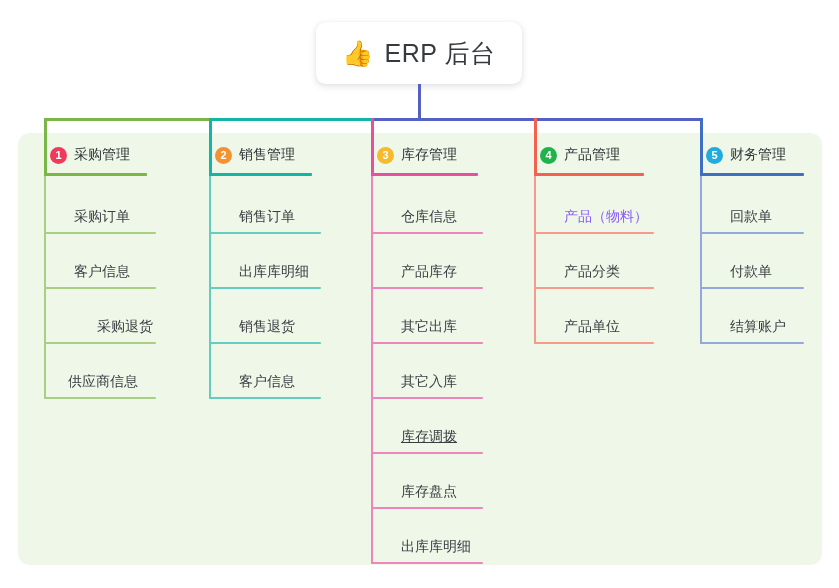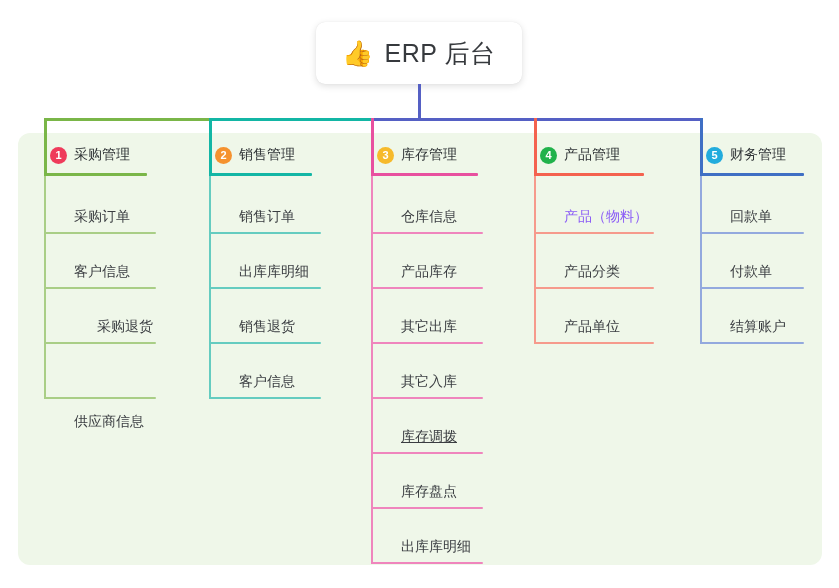--- a/index.html
+++ b/index.html
@@ -164,21 +164,21 @@
       </div>
     </div>
 
 <div class="conn" style="left: 44px; top: 232px; width: 112px; height: 2px; background: rgb(169, 206, 134); border-radius: 1px;"></div>
     <div class="conn" style="left: 74px; top: 208px; font-size: 14px; color: rgb(58, 61, 65); white-space: nowrap;">采购订单</div>
     <div class="conn" style="left: 44px; top: 287px; width: 112px; height: 2px; background: rgb(169, 206, 134); border-radius: 1px;"></div>
     <div class="conn" style="left: 74px; top: 263px; font-size: 14px; color: rgb(58, 61, 65); white-space: nowrap;">客户信息</div>
     <div class="conn" style="left: 44px; top: 342px; width: 112px; height: 2px; background: rgb(169, 206, 134); border-radius: 1px;"></div>
     <div class="conn" style="left: 74px; top: 318px; font-size: 14px; color: rgb(58, 61, 65); white-space: nowrap; margin-left: 23px;">采购退货</div>
     <div class="conn" style="left: 44px; top: 397px; width: 112px; height: 2px; background: rgb(169, 206, 134); border-radius: 1px;"></div>
-    <div class="conn" style="left: 74px; top: 373px; font-size: 14px; color: rgb(58, 61, 65); white-space: nowrap; margin-top: 40px;">供应商信息</div>
+    <div class="conn" style="left: 68px; top: 373px; font-size: 14px; color: rgb(58, 61, 65); white-space: nowrap;">供应商信息</div>
     <div class="conn" style="left: 209px; top: 232px; width: 112px; height: 2px; background: rgb(101, 204, 192); border-radius: 1px;"></div>
     <div class="conn" style="left: 239px; top: 208px; font-size: 14px; color: rgb(58, 61, 65); white-space: nowrap;">销售订单</div>
     <div class="conn" style="left: 209px; top: 287px; width: 112px; height: 2px; background: rgb(101, 204, 192); border-radius: 1px;"></div>
     <div class="conn" style="left: 239px; top: 263px; font-size: 14px; color: rgb(58, 61, 65); white-space: nowrap;">出库库明细</div>
     <div class="conn" style="left: 209px; top: 342px; width: 112px; height: 2px; background: rgb(101, 204, 192); border-radius: 1px;"></div>
     <div class="conn" style="left: 239px; top: 318px; font-size: 14px; color: rgb(58, 61, 65); white-space: nowrap;">销售退货</div>
     <div class="conn" style="left: 209px; top: 397px; width: 112px; height: 2px; background: rgb(101, 204, 192); border-radius: 1px;"></div>
     <div class="conn" style="left: 239px; top: 373px; font-size: 14px; color: rgb(58, 61, 65); white-space: nowrap;">客户信息</div>
     <div class="conn" style="left: 371px; top: 232px; width: 112px; height: 2px; background: rgb(239, 133, 189); border-radius: 1px;"></div>
     <div class="conn" style="left: 401px; top: 208px; font-size: 14px; color: rgb(58, 61, 65); white-space: nowrap;">仓库信息</div>

